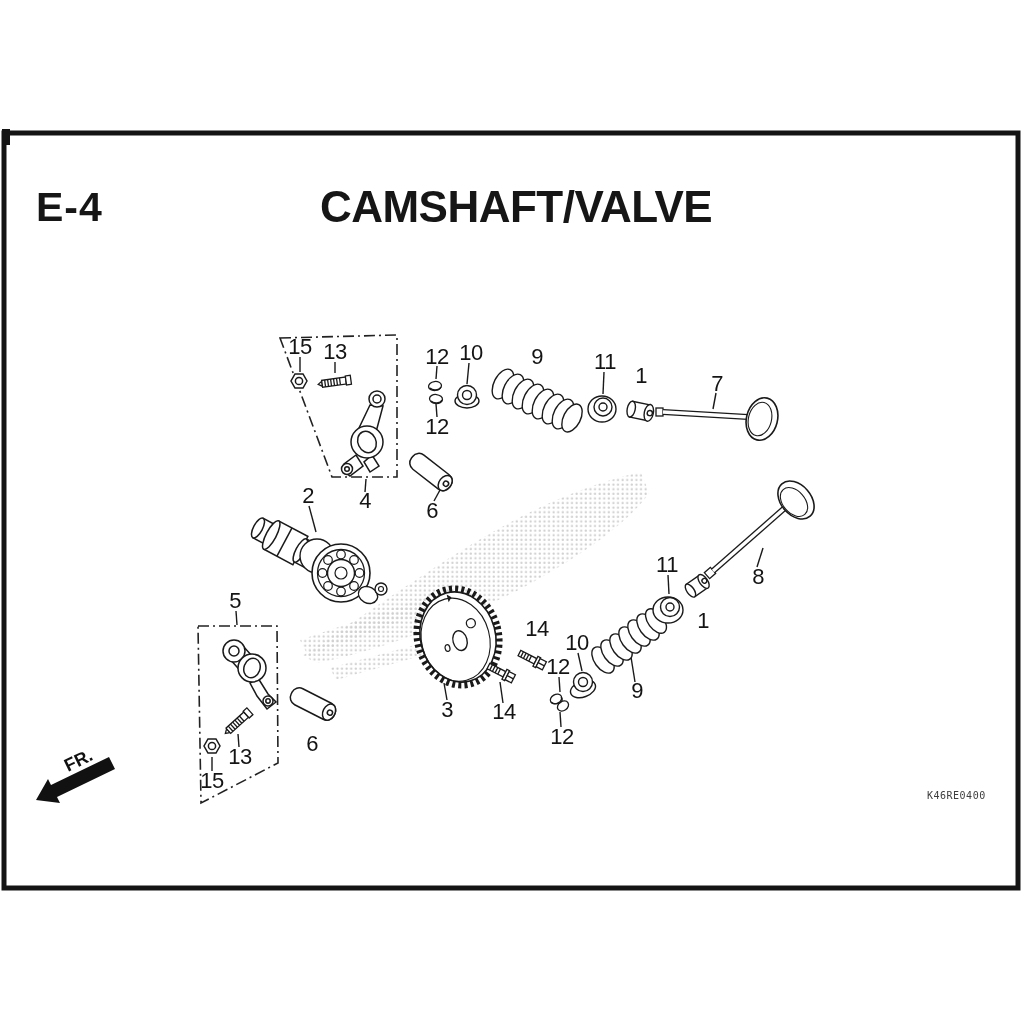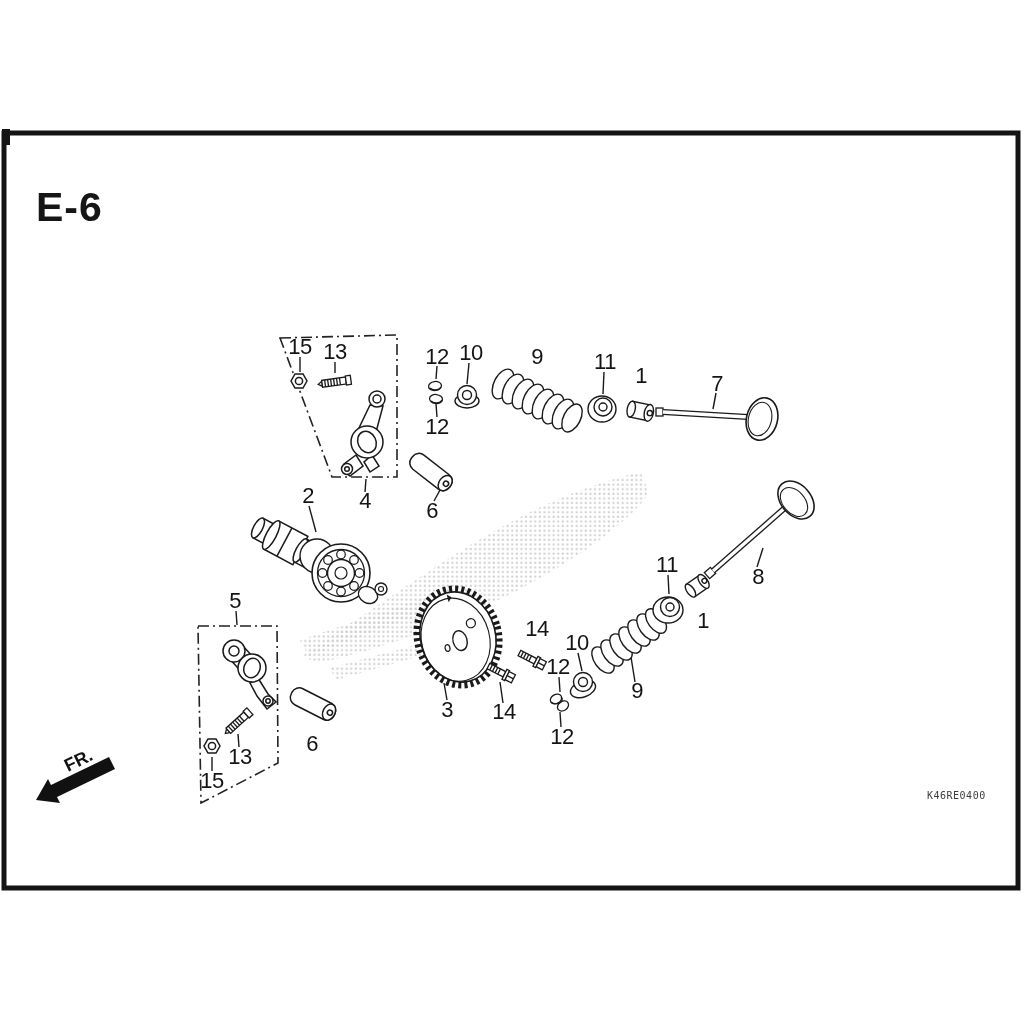--- a/index.html
+++ b/index.html
@@ -280,21 +280,22 @@
     <ellipse cx="796" cy="500" rx="21.5" ry="15" transform="rotate(49 796 500)" class="part-stroke" stroke-width="1.6"></ellipse>
     <ellipse cx="794" cy="502" rx="16.5" ry="11" transform="rotate(49 794 502)" fill="none" stroke="#1a1a1a" stroke-width="1.1"></ellipse>
   </g>
 
   <g>
     <polygon points="109,757 51,785 48,779 36,800 60,803 57,797 115,769" fill="#111"></polygon>
     <text x="0" y="0" transform="translate(68,772) rotate(-26)" font-size="18" font-weight="bold" fill="#111" font-family="Liberation Sans, sans-serif">FR.</text>
   </g>
 </svg>
 
-<div class="hdr-code">E-6</div>
+<div class="hdr-code">E-4</div>
+<div class="hdr-title">CAMSHAFT/VALVE</div>
 
 <div class="callout" style="left:300px;top:347px">15</div>
 <div class="callout" style="left:335px;top:352px">13</div>
 <div class="callout" style="left:437px;top:357px">12</div>
 <div class="callout" style="left:471px;top:353px">10</div>
 <div class="callout" style="left:537px;top:357px">9</div>
 <div class="callout" style="left:605px;top:362px">11</div>
 <div class="callout" style="left:641px;top:376px">1</div>
 <div class="callout" style="left:717px;top:384px">7</div>
 <div class="callout" style="left:437px;top:427px">12</div>

